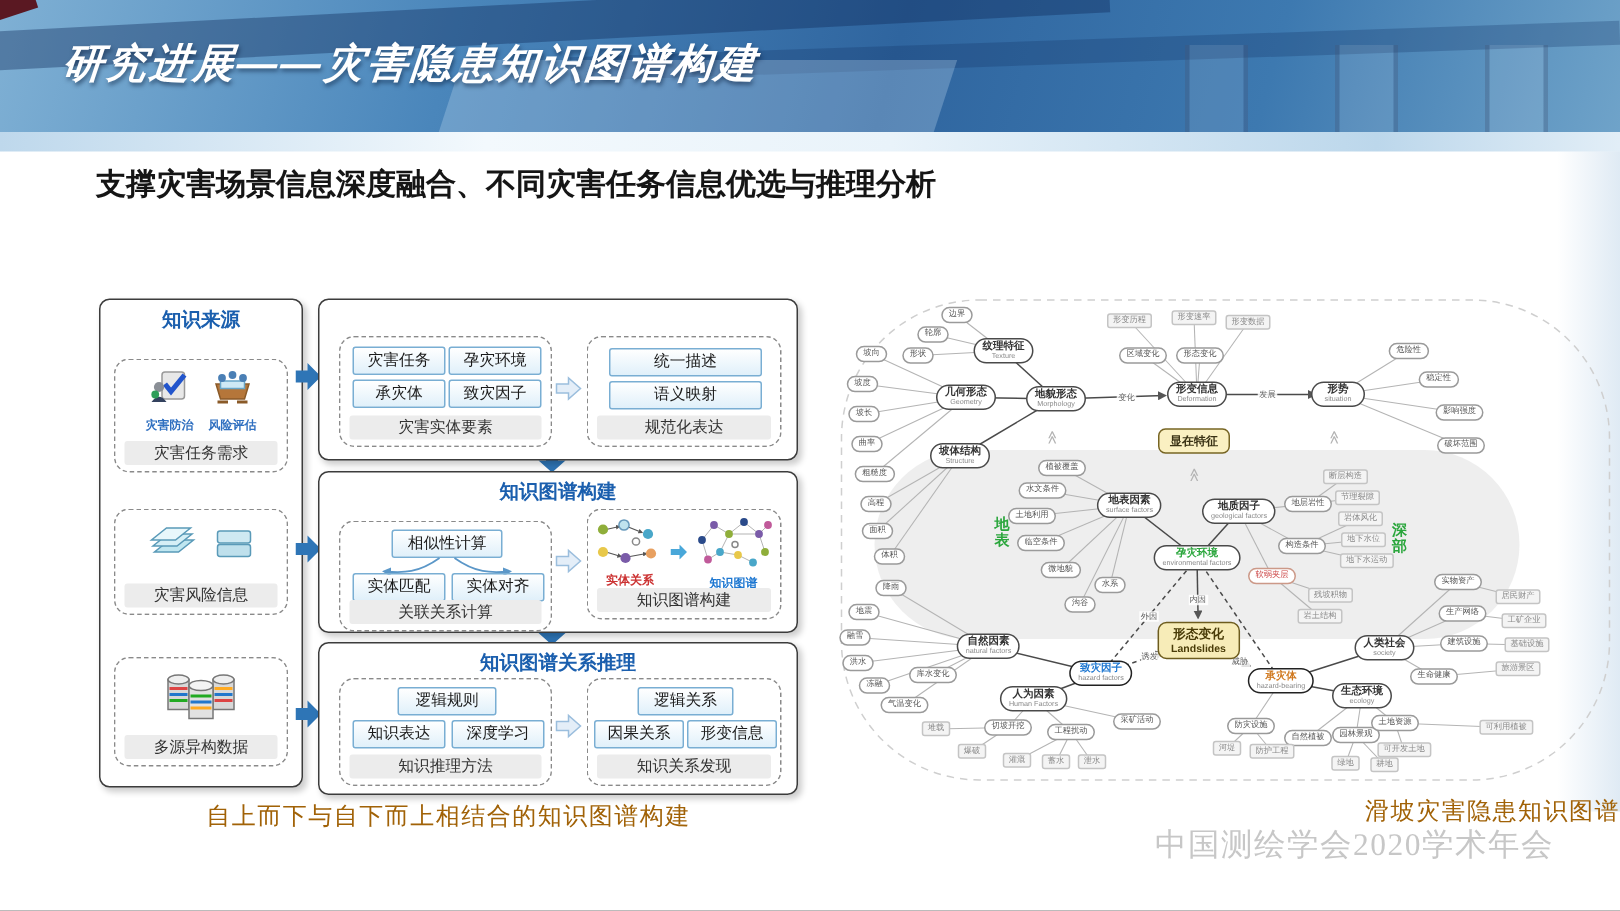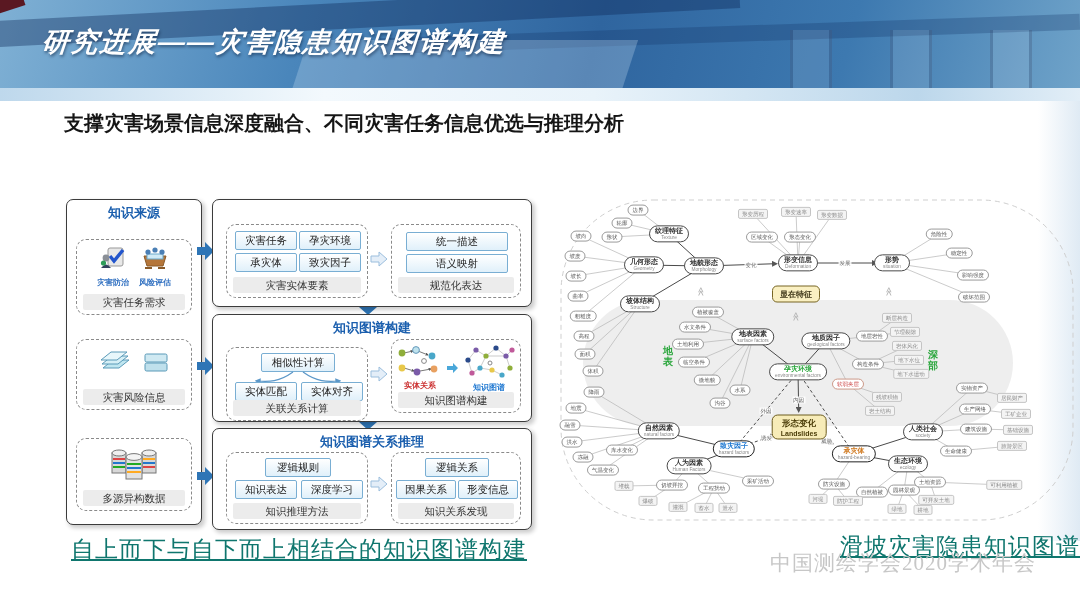--- a/index.html
+++ b/index.html
@@ -35,21 +35,21 @@
   .bar{position:absolute;left:6px;right:6px;bottom:4px;height:16px;line-height:16px;background:#ececec;
        text-align:center;font-size:10.5px;color:#333;border-radius:2px;}
   .srcgrp{position:absolute;left:9px;width:114px;border:1.3px dashed #8a8a8a;border-radius:10px;background:#fff;}
   .icons{position:absolute;left:0;right:0;top:6px;display:flex;justify-content:center;gap:10px;align-items:flex-end;}
   .icons figure{margin:0;text-align:center;}
   .icons figcaption{font-size:8px;font-weight:bold;color:#2f6fc0;margin-top:1px;}
   .harrow,.varrow,.holarrow{position:absolute;}
   .glabel{font-size:8px;font-weight:bold;margin-top:0;}
   .glabel.red{color:#c33;}
   .glabel.blue{color:#1f78d1;}
-  .caption{position:absolute;font-size:23px;color:#0f766e;text-align:center;letter-spacing:1px;text-decoration:underline;}
+  .caption{position:absolute;font-size:16px;color:#a16207;text-align:center;letter-spacing:1px;}
   .watermark{position:absolute;right:44px;top:549px;font-family:"Liberation Serif","DejaVu Serif",serif;
              font-size:21px;color:#c7c7c7;letter-spacing:1px;}
   
   .mindmap{position:absolute;left:556px;top:194px;width:522px;height:334px;}
   #mm-svg{position:absolute;left:0;top:0;z-index:0;}
   .mm{position:absolute;transform:translate(-50%,-50%);text-align:center;z-index:2;box-sizing:border-box;}
   .mm.m{background:#fff;border:1.2px solid #4a4a4a;border-radius:11px;padding:1px 5px;min-width:36px;}
   .mm.m .zh{display:block;font-size:7px;font-weight:bold;color:#333;line-height:1.15;white-space:nowrap;}
   .mm.m .en{display:block;font-size:4.8px;color:#8a8a8a;line-height:1.1;white-space:nowrap;}
   .mm.m.bb{border-width:1.7px;border-color:#222;}

